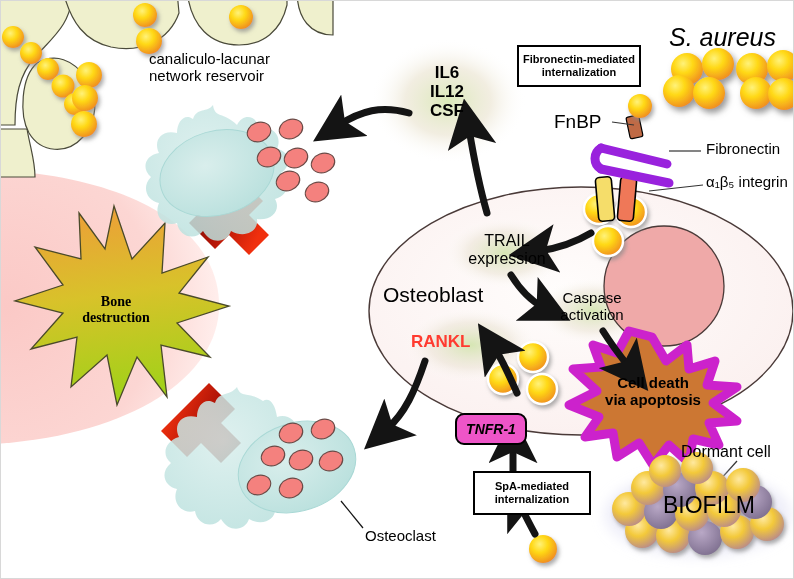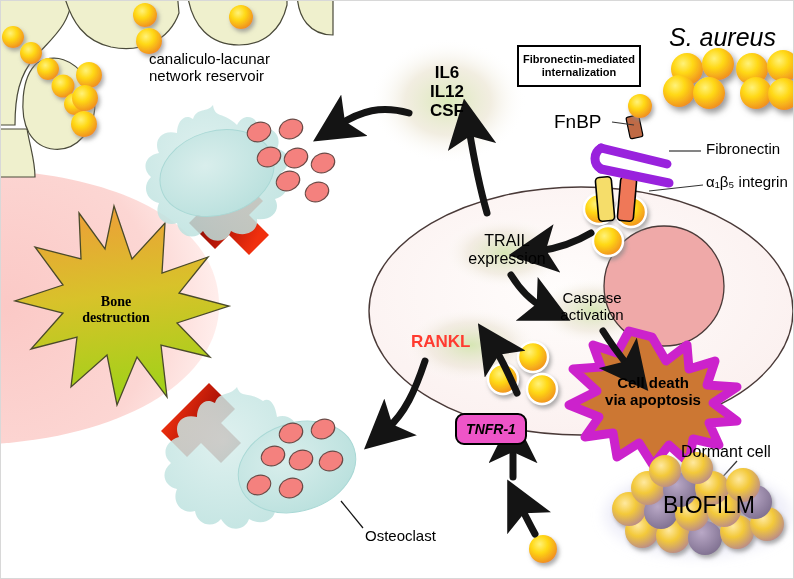--- a/index.html
+++ b/index.html
@@ -289,20 +289,21 @@
   <div class="lbl" style="left:553px;top:110px;font-size:19px;">FnBP</div>
 
   <div class="lbl" style="left:705px;top:140px;font-size:15px;">Fibronectin</div>
 
   <div class="lbl" style="left:705px;top:173px;font-size:15px;">α₁β₅ integrin</div>
 
   <div class="lbl b ctr" style="left:414px;top:62px;width:64px;font-size:17px;">IL6
 IL12
 CSF</div>
 
+  <div class="lbl" style="left:382px;top:282px;font-size:21px;">Osteoblast</div>
 
   <div class="lbl ctr" style="left:548px;top:289px;width:86px;font-size:15px;">Caspase
 activation</div>
 
   <div class="lbl ctr" style="left:462px;top:231px;width:88px;font-size:16px;">TRAIL
 expression</div>
 
   <div class="lbl b" style="left:410px;top:331px;font-size:17px;color:#ff3b30;">RANKL</div>
 
   <div class="lbl b ctr" style="left:592px;top:374px;width:120px;font-size:15px;">Cell death
@@ -315,18 +316,22 @@
 
   <div class="lbl" style="left:680px;top:442px;font-size:16px;">Dormant cell</div>
 
   <div class="lbl" style="left:662px;top:492px;font-size:23px;">BIOFILM</div>
 
   <div class="box" style="left:516px;top:44px;width:124px;height:42px;">
     <span>Fibronectin-mediated
 internalization</span>
   </div>
 
+  <div class="box" style="left:472px;top:470px;width:118px;height:44px;">
+    <span>SpA-mediated
+internalization</span>
+  </div>
 
   <div class="tnfr" style="left:454px;top:404px;width:72px;height:32px;margin-top:8px;">
     <span>TNFR-1</span>
   </div>
 
 </div>
 
 </body></html>

